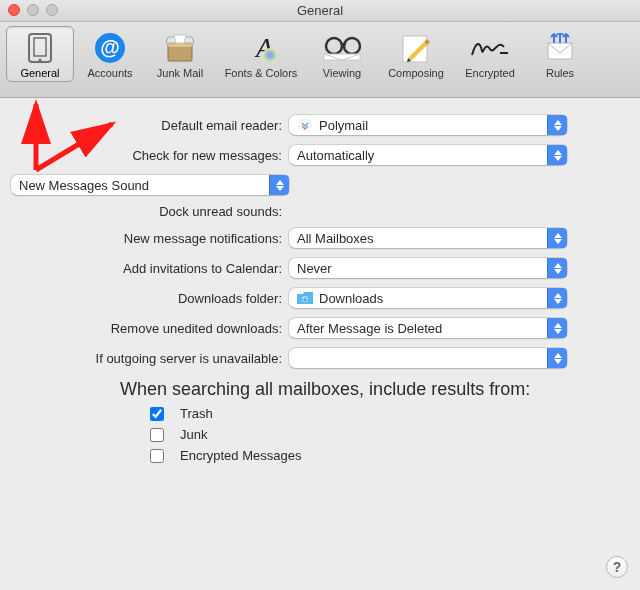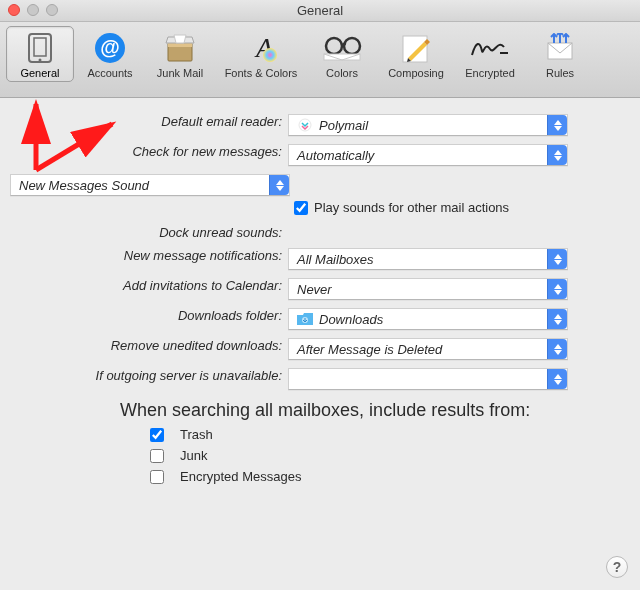--- a/index.html
+++ b/index.html
@@ -68,41 +68,40 @@
   }
   .tool-label { font-size:11px; color:#333; white-space:nowrap; margin-top:2px;}
   .tool.selected .tool-label { color:#000; }
   
   .tool { gap:0; }
   .content {
     padding: 16px 20px 10px 10px;
   }
   .row {
     display:flex;
-    align-items:flex-start;
+    align-items:center;
     margin-bottom:8px;
-    font-style:italic;
   }
   .row-label {
     width: 278px;
     text-align:right;
     padding-right:6px;
     font-size:13px;
     color:#2b2b2b;
   }
   .select {
     flex:1;
     max-width: 280px;
     height:22px;
     display:flex;
     align-items:center;
     background:#fff;
     border:1px solid #cfcfcf;
     border-bottom-color:#b7b7b7;
-    border-radius:0;
+    border-radius:8px;
     position:relative;
     font-size:13px;
     padding:0 22px 0 8px;
     box-shadow: 0 1px 0 rgba(0,0,0,.04);
   }
   .select .arrows{
     position:absolute; right:0; top:0; bottom:0;
     width:20px;
     background:#4a8cf6;
     border-top-right-radius:4px; border-bottom-right-radius:4px;
@@ -206,21 +205,21 @@
   <div class="tool">
     <div class="icon-box">
       <svg width="40" height="28" viewBox="0 0 40 28">
         <circle cx="12" cy="12" r="8" fill="none" stroke="#333" stroke-width="2.5"></circle>
         <circle cx="30" cy="12" r="8" fill="none" stroke="#333" stroke-width="2.5"></circle>
         <path d="M20 12 Q21 9 24 10" fill="none" stroke="#333" stroke-width="2.5"></path>
         <rect x="2" y="20" width="36" height="6" fill="#fff" stroke="#c8c8c8"></rect>
         <path d="M2 20 L20 26 L38 20" fill="none" stroke="#c8c8c8"></path>
       </svg>
     </div>
-    <span class="tool-label">Colors</span>
+    <span class="tool-label">Viewing</span>
   </div>
   <div class="tool" style="width:76px">
     <div class="icon-box">
       <svg width="32" height="32" viewBox="0 0 32 32">
         <rect x="3" y="4" width="24" height="26" fill="#fff" stroke="#c2c2c2"></rect>
         <path d="M8 26 L24 10 L27 13 L11 29 Z" fill="#f4c242"></path>
         <path d="M24 10 L27 7 L30 10 L27 13 Z" fill="#d68f2e"></path>
         <path d="M8 26 L7 30 L11 29 Z" fill="#333"></path>
       </svg>
     </div>
@@ -294,24 +293,20 @@
           <svg width="8" height="5">
             <path d="M0 5 L4 0 L8 5 Z" fill="#fff"></path>
           </svg>
           <svg width="8" height="5">
             <path d="M0 0 L4 5 L8 0 Z" fill="#fff"></path>
           </svg>
         </span>
     </div>
   </div>
 
-  <div class="inline-check">
-    <input type="checkbox" checked="" style="">
-    <span>Play sounds for other mail actions</span>
-  </div>
 
   <div class="row">
     <div class="row-label">Dock unread sounds:</div>
   </div>
 
   <div class="row">
     <div class="row-label">New message notifications:</div>
     <div class="select">
       <span>All Mailboxes</span>
       <span class="arrows">

